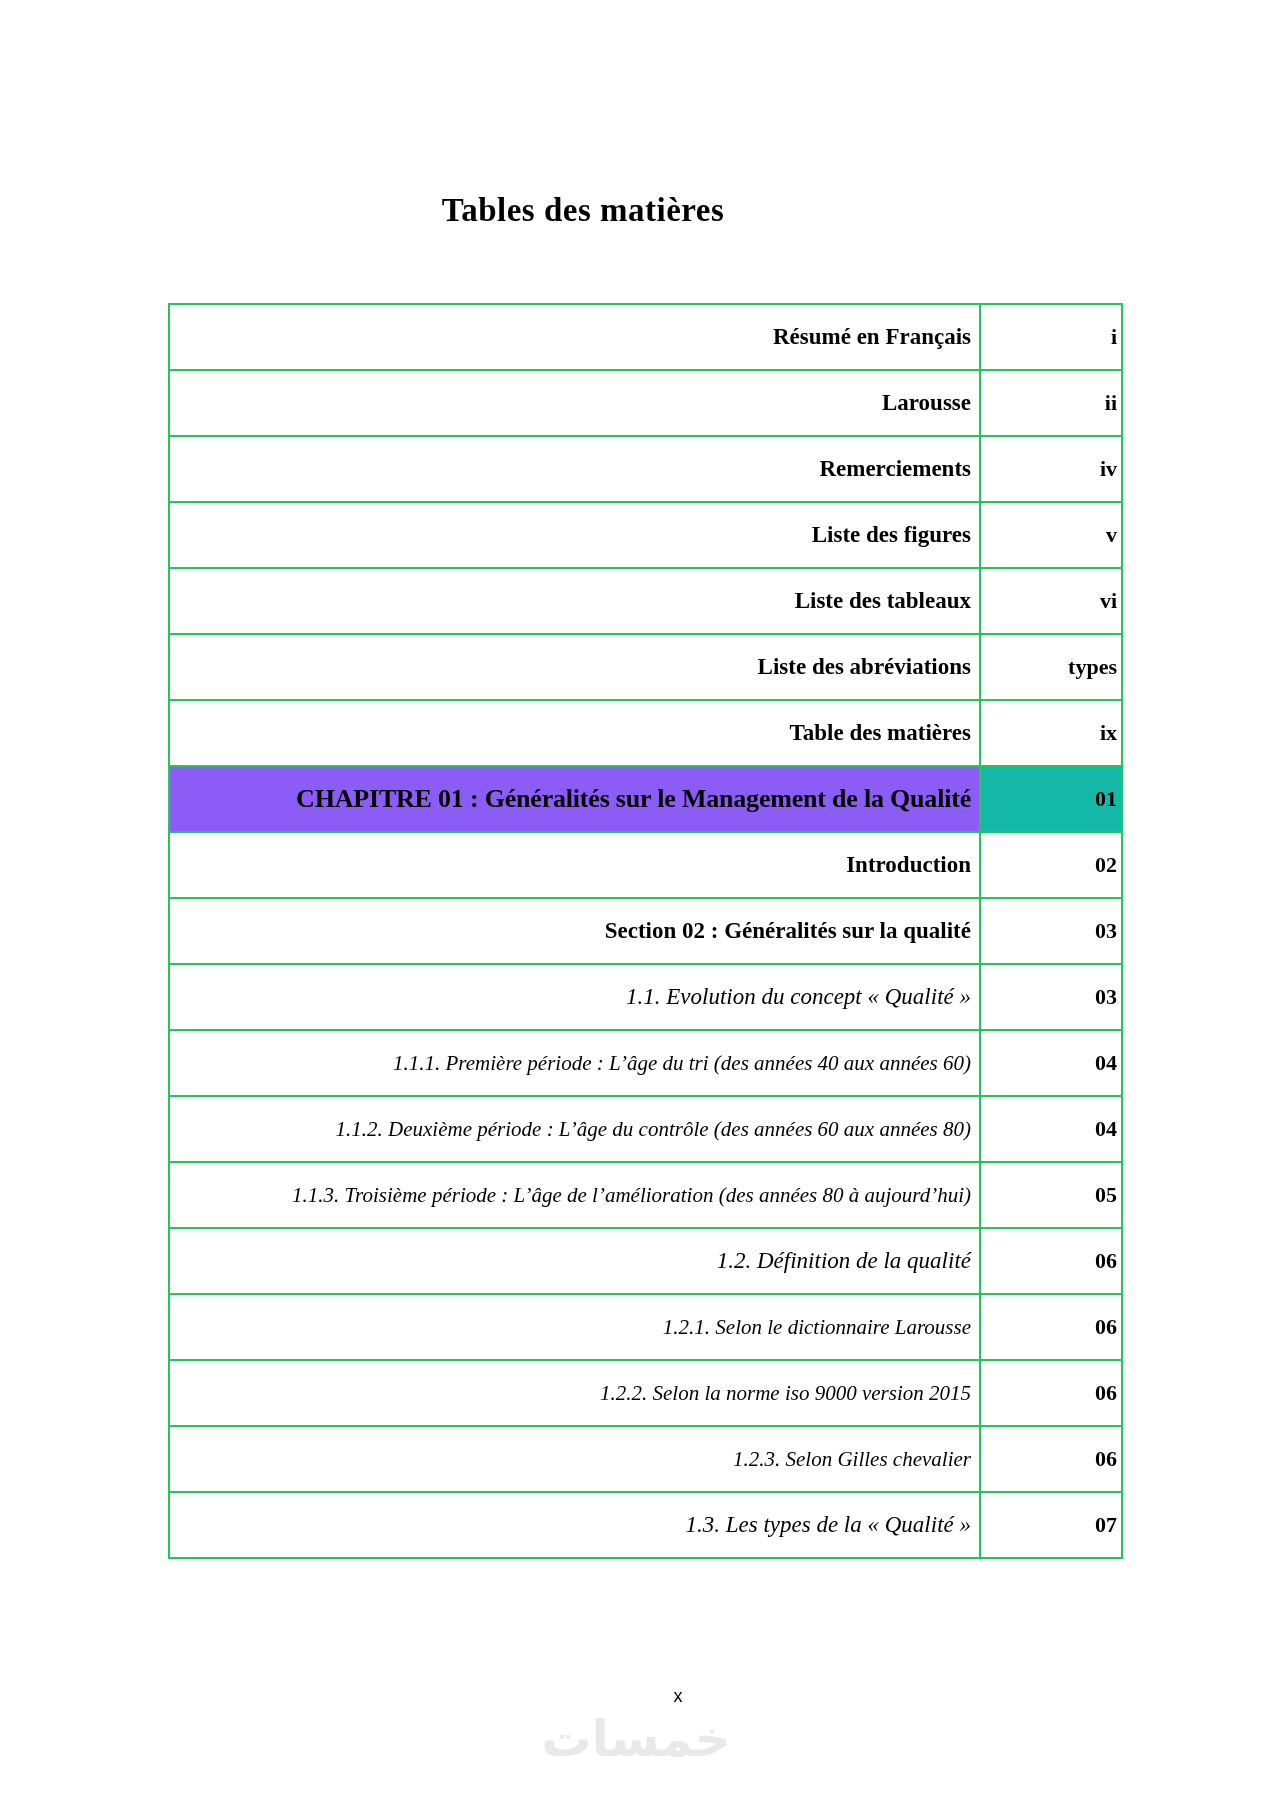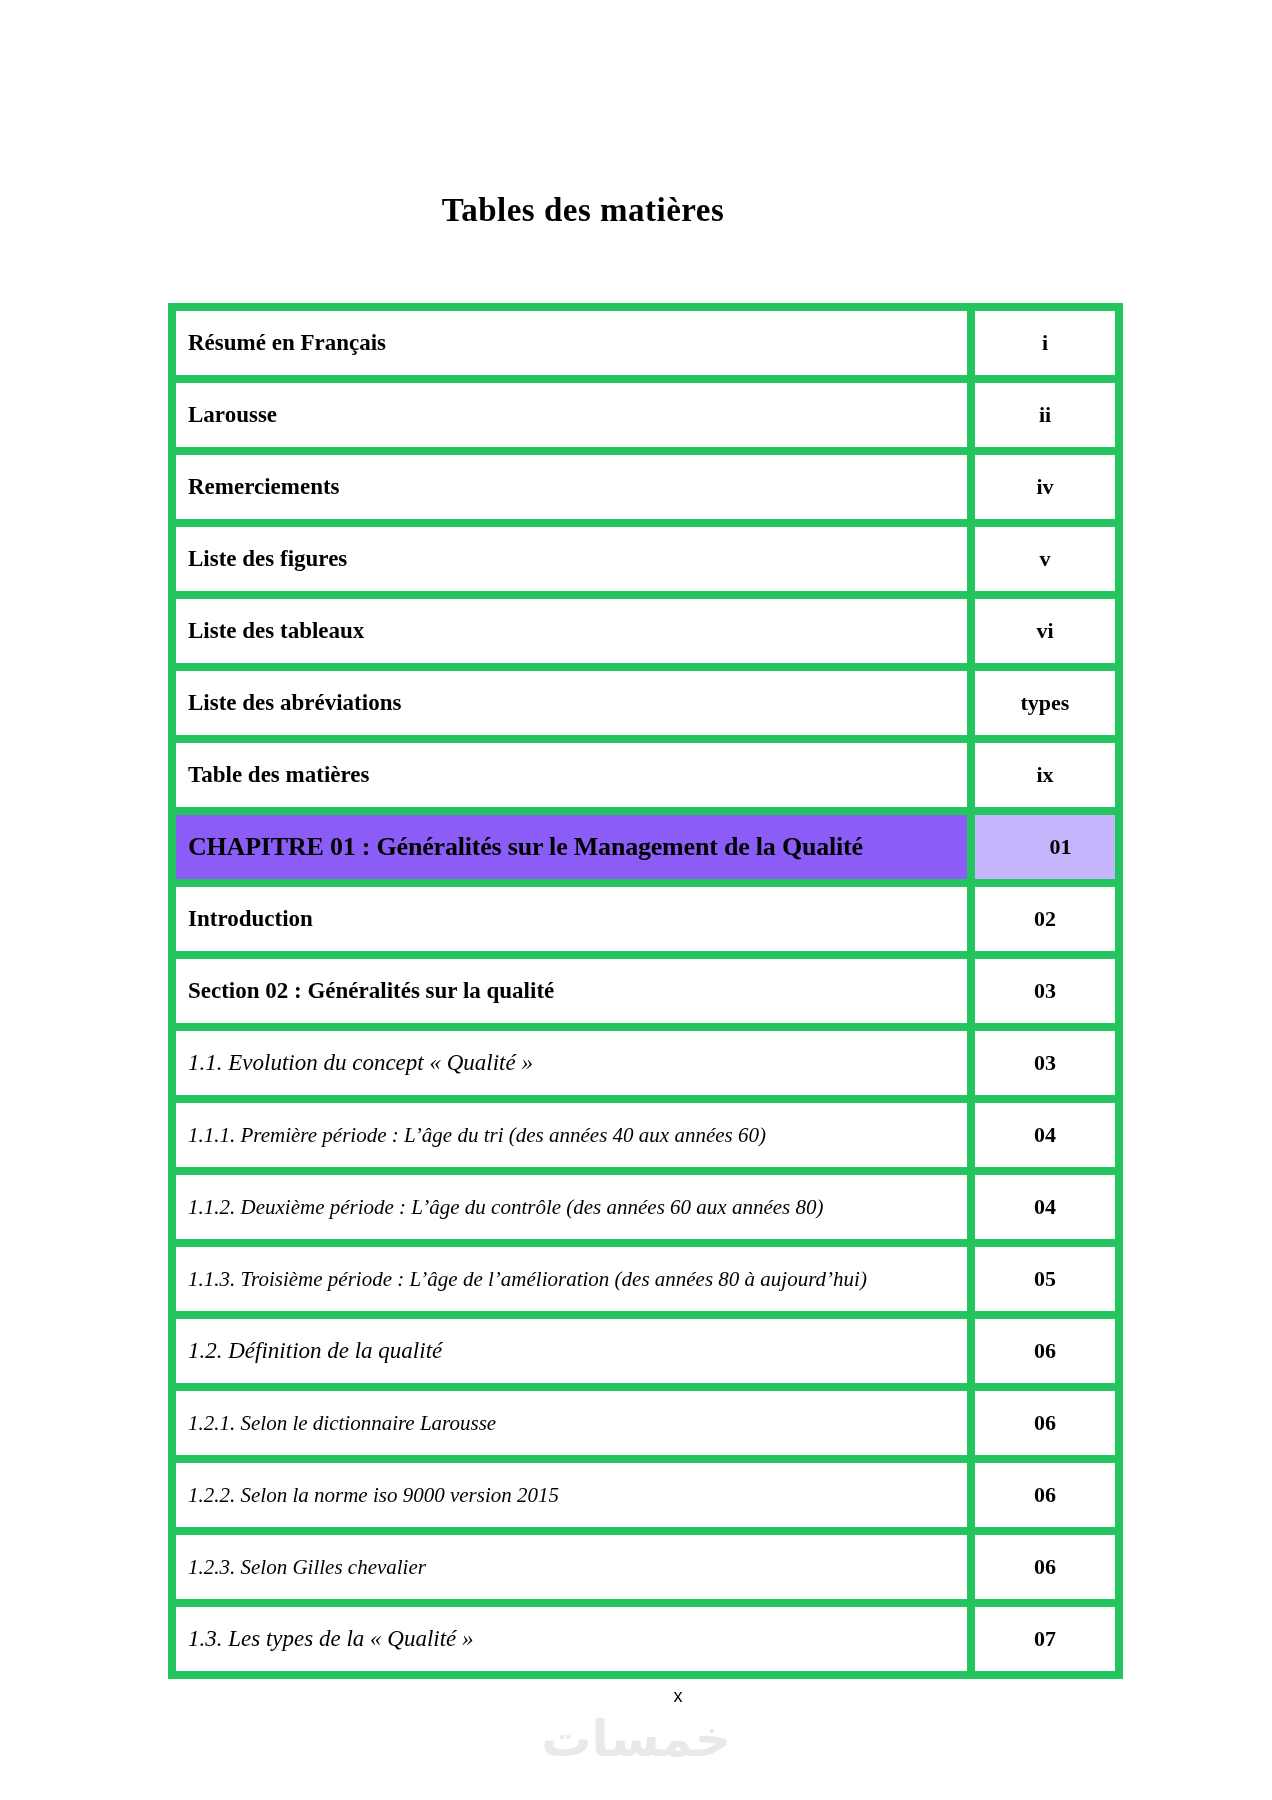--- a/index.html
+++ b/index.html
@@ -29,24 +29,25 @@
 
   table.toc {
     position: absolute;
     top: 303px;
     left: 168px;
     width: 955px;
     border-collapse: collapse;
     table-layout: fixed;
   }
   table.toc td {
-    border: 8px solid #22c55e;
+    border: 2px solid #22c55e;
     height: 60px;
     vertical-align: middle;
     overflow: hidden;
+    text-align: right;
   }
   td.label-cell {
     padding: 2px 8px 2px 12px;
     white-space: nowrap;
   }
   td.page-cell {
     width: 132px;
     text-align: center;
     font-weight: bold;
     font-size: 22px;
@@ -127,21 +128,21 @@
       <tr class="style-bold">
     <td class="label-cell">Liste des abréviations</td>
     <td class="page-cell">types</td>
   </tr>
       <tr class="style-bold">
     <td class="label-cell">Table des matières</td>
     <td class="page-cell">ix</td>
   </tr>
       <tr class="style-chapter">
     <td class="label-cell" style="background: #8b5cf6;">CHAPITRE 01 : Généralités sur le Management de la Qualité</td>
-    <td class="page-cell" style="background: #c4b5fd; padding-left: 35px;">01</td>
+    <td class="page-cell" style="background: #14b8a6; padding-left: 35px;">01</td>
   </tr>
       <tr class="style-bold">
     <td class="label-cell">Introduction</td>
     <td class="page-cell">02</td>
   </tr>
       <tr class="style-bold">
     <td class="label-cell">Section 02 : Généralités sur la qualité</td>
     <td class="page-cell">03</td>
   </tr>
       <tr class="style-bold-italic">

